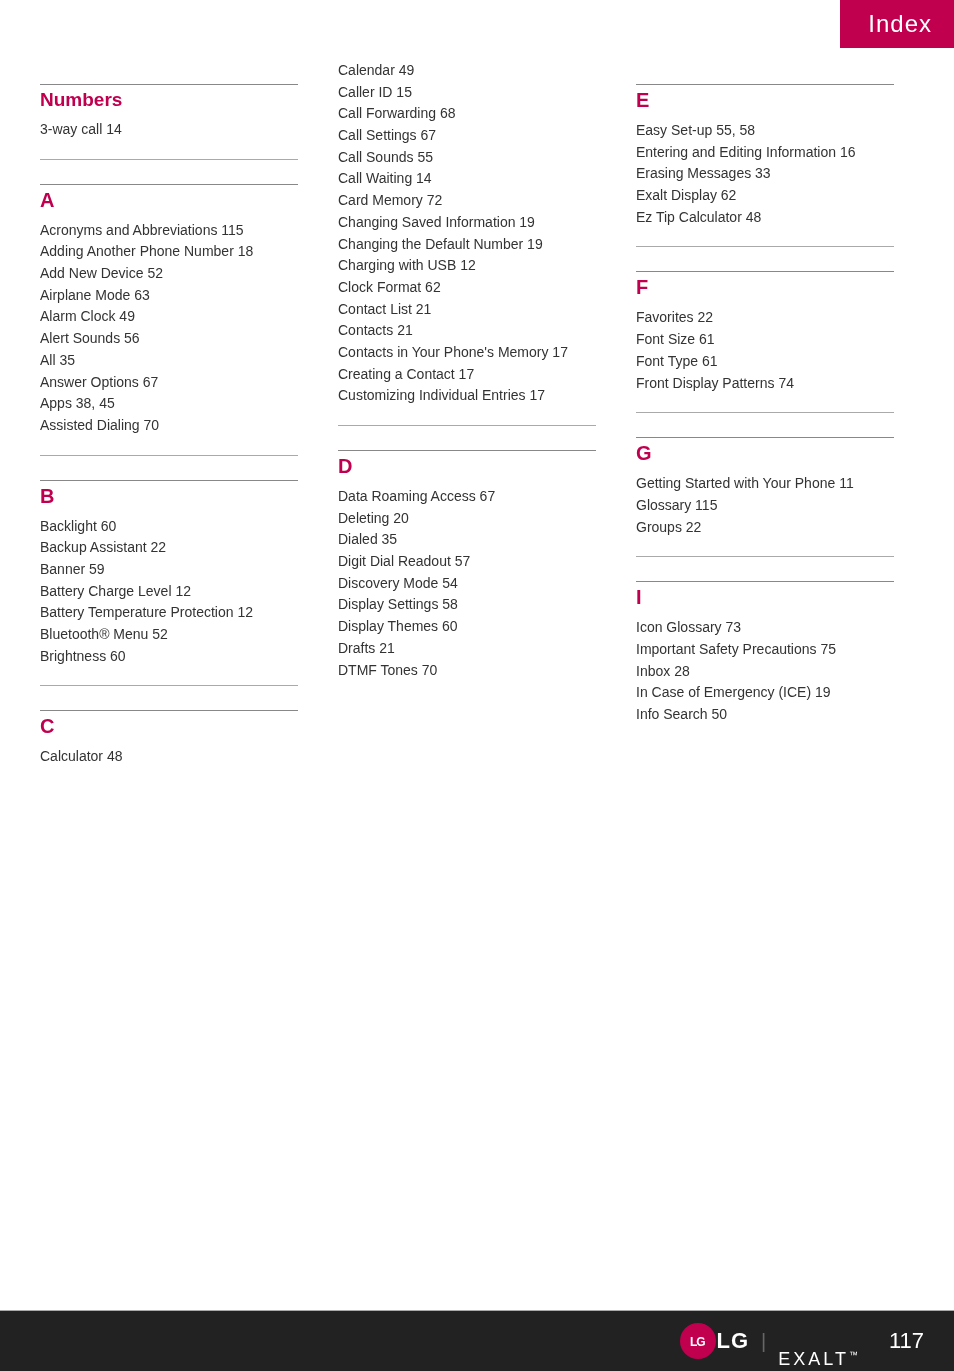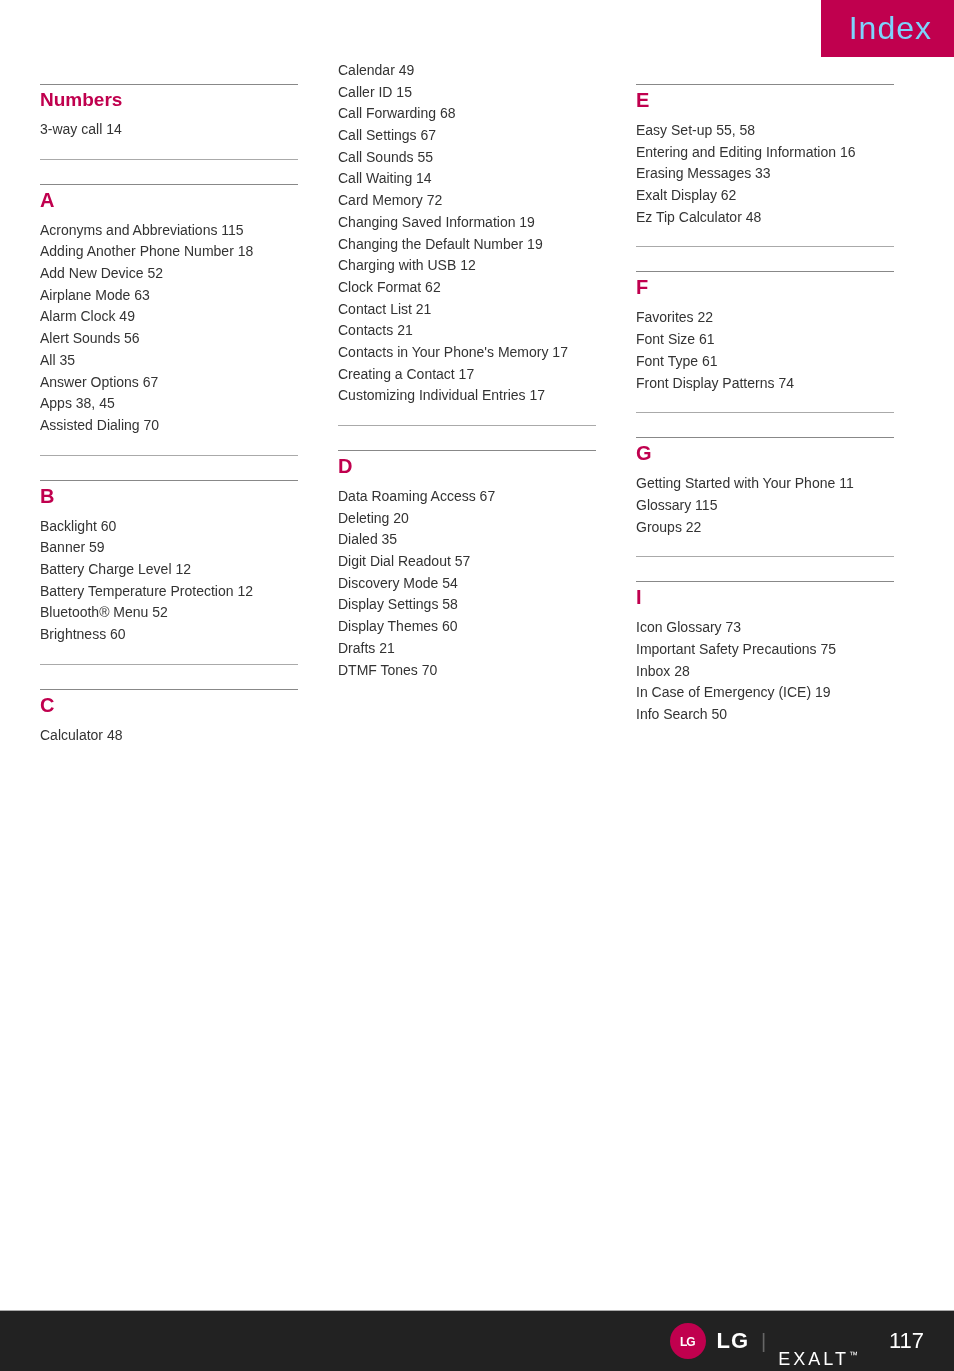--- a/index.html
+++ b/index.html
@@ -12,22 +12,22 @@
       position: relative;
       overflow-x: hidden;
     }
 
     
     .index-tab {
       position: absolute;
       top: 0;
       right: 0;
       background: #c0004e;
-      color: #7dd3fc;
-      font-size: 32px;
+      color: #ffffff;
+      font-size: 24px;
       font-weight: 300;
       padding: 10px 22px 10px 28px;
       letter-spacing: 1px;
     }
 
     
     .main-content {
       padding: 60px 40px 80px 40px;
       display: flex;
       gap: 0;
@@ -91,21 +91,21 @@
       display: flex;
       align-items: center;
       justify-content: flex-end;
       padding: 0 30px;
       gap: 12px;
     }
 
     .footer-logo {
       display: flex;
       align-items: center;
-      gap: 10px;
+      gap: 0;
       justify-content: flex-end;
     }
 
     .lg-circle {
       width: 36px;
       height: 36px;
       border-radius: 50%;
       background: #c0004e;
       display: flex;
       align-items: center;
@@ -172,20 +172,21 @@
     <span class="entry">Alert Sounds  56</span>
     <span class="entry">All  35</span>
     <span class="entry">Answer Options  67</span>
     <span class="entry">Apps  38, 45</span>
     <span class="entry">Assisted Dialing  70</span>
 
     <hr class="divider">
     <div class="section-header"></div>
     <span class="section-letter">B</span>
     <span class="entry">Backlight  60</span>
+    <span class="entry">Backup Assistant  22</span>
     <span class="entry">Banner  59</span>
     <span class="entry">Battery Charge Level  12</span>
     <span class="entry">Battery Temperature Protection  12</span>
     <span class="entry">Bluetooth® Menu  52</span>
     <span class="entry">Brightness  60</span>
 
     <hr class="divider">
     <div class="section-header"></div>
     <span class="section-letter">C</span>
     <span class="entry">Calculator  48</span>

